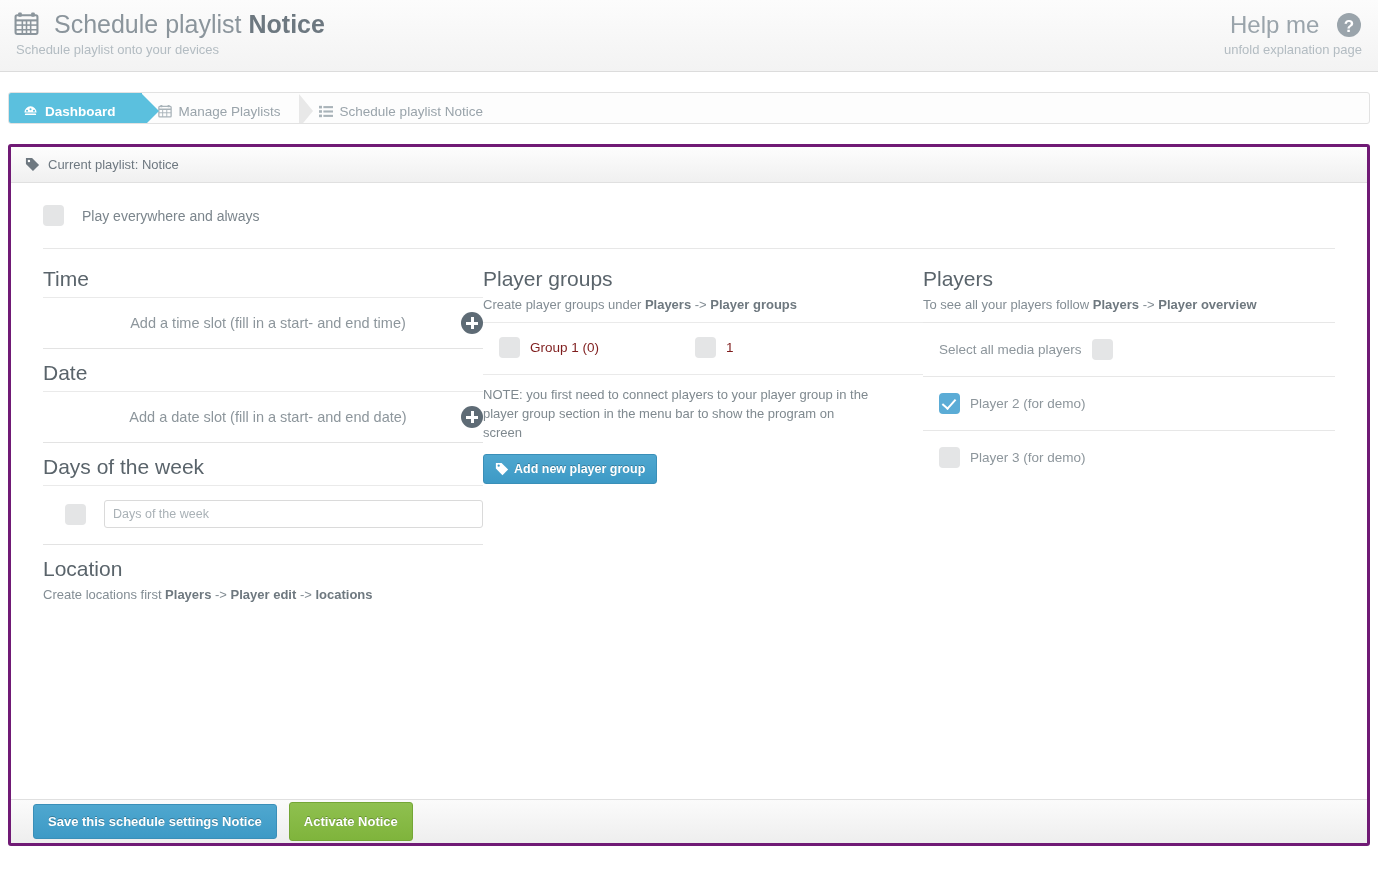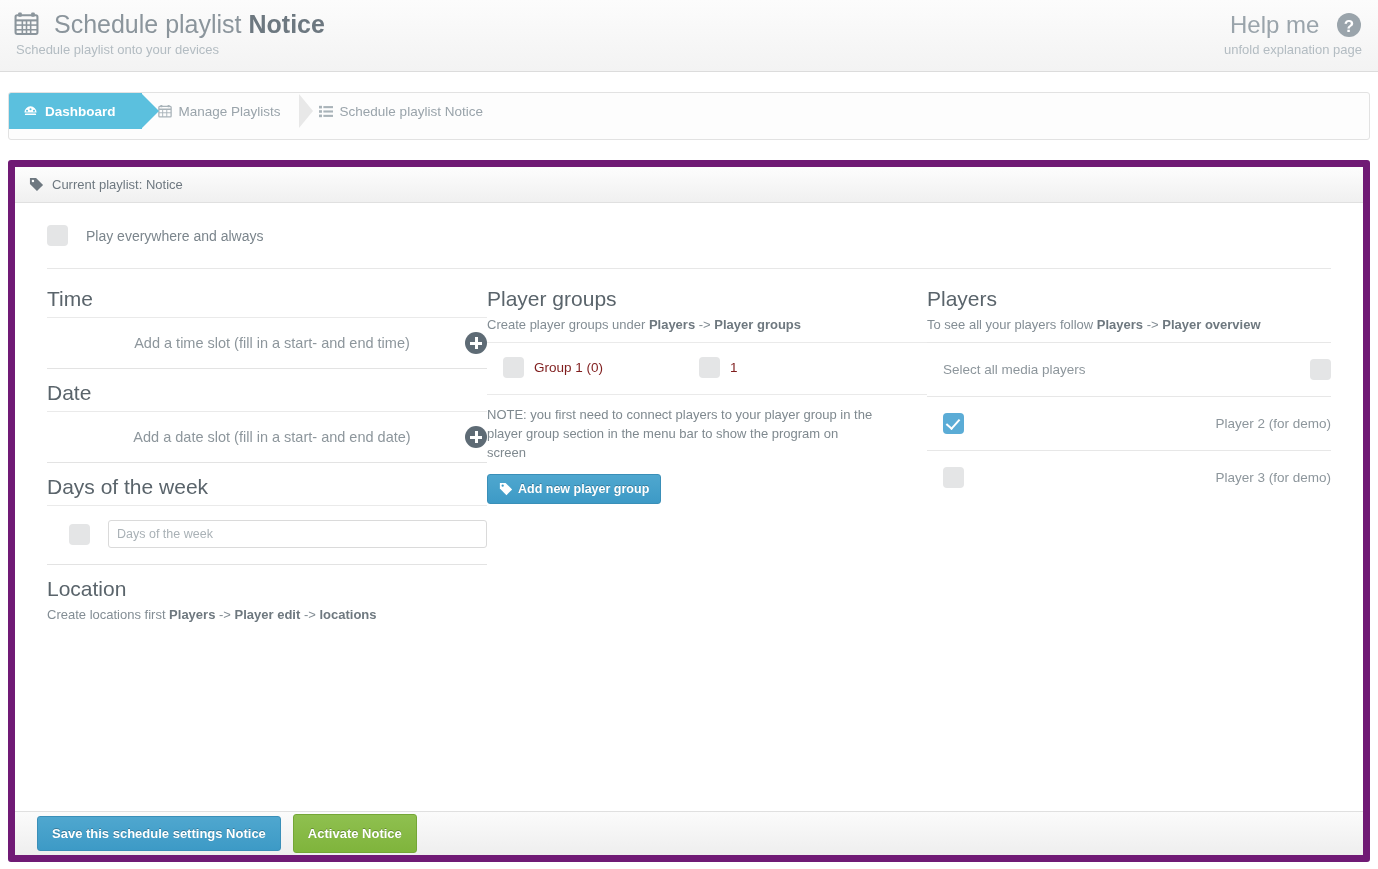--- a/index.html
+++ b/index.html
@@ -64,21 +64,21 @@
   }
   .help-sub {
     font-size: 13px;
     color: #b3bcc2;
     margin-top: 2px;
   }
 
   
   .breadcrumb-wrap {
     margin: 20px 8px 0 8px;
-    height: 48px;
+    height: 32px;
     background: #fdfdfd;
     border: 1px solid #e2e2e2;
     border-radius: 3px;
     position: relative;
     overflow: hidden;
   }
   .crumbs {
     display: flex;
     align-items: stretch;
     height: 36px;
@@ -116,21 +116,21 @@
     width: 0; height: 0;
     border-top: 17px solid transparent;
     border-bottom: 17px solid transparent;
     border-left: 14px solid #e8e8e8;
   }
   .crumb .ico { margin-right: 7px; display: inline-flex; align-items: center; }
 
   
   .panel {
     margin: 20px 8px 0 8px;
-    border: 7px solid #701a75;
+    border: 3px solid #701a75;
     border-radius: 3px;
     background: #ffffff;
     height: 702px;
     display: flex;
     flex-direction: column;
   }
   .panel-head {
     height: 36px;
     background: linear-gradient(to bottom, #fdfdfd 0%, #f0f0f0 100%);
     border-bottom: 1px solid #e0e0e0;
@@ -294,21 +294,20 @@
     padding: 7px 11px;
   }
   .btn-blue .tagw { margin-right: 5px; display: inline-flex; }
 
   
   .pl-row {
     display: flex;
     align-items: center;
     padding: 16px 0 16px 16px;
     border-top: 1px solid #e7e7e7;
-    justify-content: space-between;
   }
   .pl-row:first-of-type { border-top: 1px solid #eaeaea; }
   .pl-label {
     font-size: 13.5px;
     color: #8d969c;
   }
   .pl-label.pre { margin-right: 10px; }
   .pl-label.post { margin-left: 10px; }
 
   

